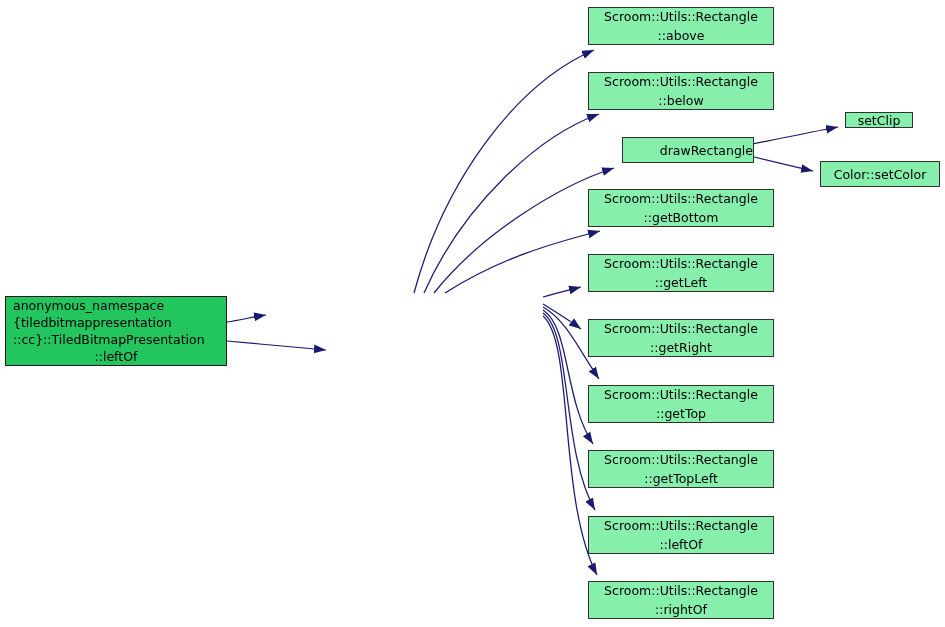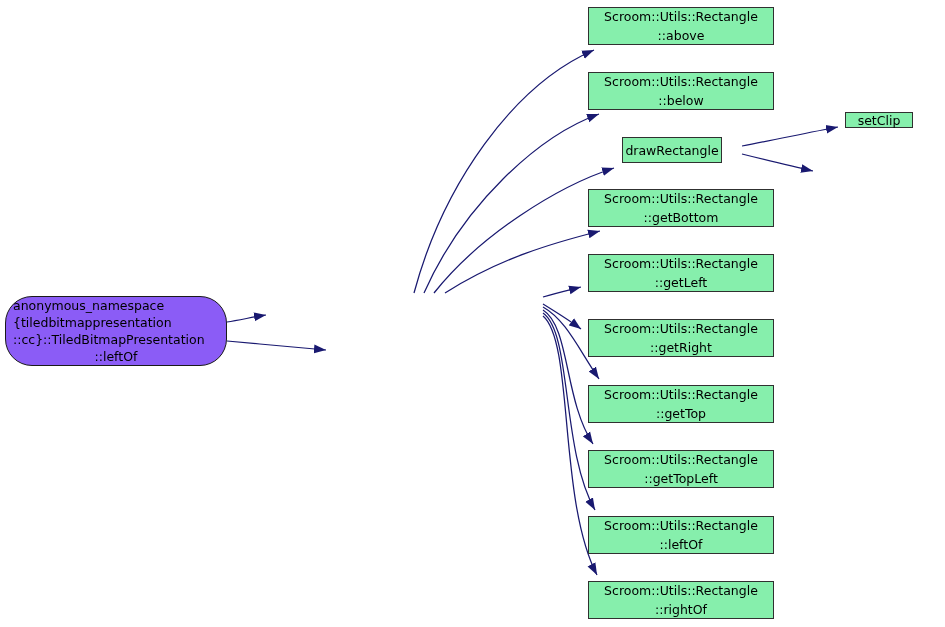--- a/index.html
+++ b/index.html
@@ -31,36 +31,35 @@
     line-height: 19px;
     display: flex;
     flex-direction: column;
     align-items: center;
     justify-content: center;
     text-align: center;
     white-space: pre-line;
     cursor: pointer;
   }
   .node.hl {
-    background: #8b5cf6;
+    background: #22c55e;
     border-color: #1a1a1a;
     line-height: 17px;
-    border-radius: 27px;
   }
   .node.hl .main { text-align: left; align-self: flex-start; padding-left: 7px; }
   .node.hl .tail { text-align: center; }
   .pre { white-space: pre-line; }
 
   
   .n-redraw        { left: 5px;   top: 296px; width: 222px; height: 70px; }
   .n-drawOOB       { left: 273px; top: 293px; width: 270px; height: 26px; }
   .n-pixelSize     { left: 332px; top: 344px; width: 153px; height: 27px; }
   .n-above         { left: 588px; top: 7px;   width: 186px; height: 38px; }
   .n-below         { left: 588px; top: 72px;  width: 186px; height: 38px; }
-  .n-drawRectangle { left: 622px; top: 137px; width: 100px; height: 26px; }
+  .n-drawRectangle { left: 622px; top: 137px; width: 132px; height: 26px; align-items: flex-end; }
   .n-getBottom     { left: 588px; top: 189px; width: 186px; height: 38px; }
   .n-getLeft       { left: 588px; top: 254px; width: 186px; height: 38px; }
   .n-getRight      { left: 588px; top: 319px; width: 186px; height: 38px; }
   .n-getTop        { left: 588px; top: 385px; width: 186px; height: 38px; }
   .n-getTopLeft    { left: 588px; top: 450px; width: 186px; height: 38px; }
   .n-leftOf        { left: 588px; top: 516px; width: 186px; height: 38px; }
   .n-rightOf       { left: 588px; top: 581px; width: 186px; height: 38px; }
   .n-setClip       { left: 845px; top: 112px; width: 68px;  height: 16px; }
   .n-setColor      { left: 820px; top: 161px; width: 120px; height: 26px; }
 </style>
@@ -146,14 +145,17 @@
 
   <div class="node n-rightOf">
     <span class="pre">Scroom::Utils::Rectangle
 ::rightOf</span>
   </div>
 
   <div class="node n-setClip">
     <span class="pre">setClip</span>
   </div>
 
+  <div class="node n-setColor">
+    <span class="pre">Color::setColor</span>
+  </div>
 
 </div>
 
 </body></html>

